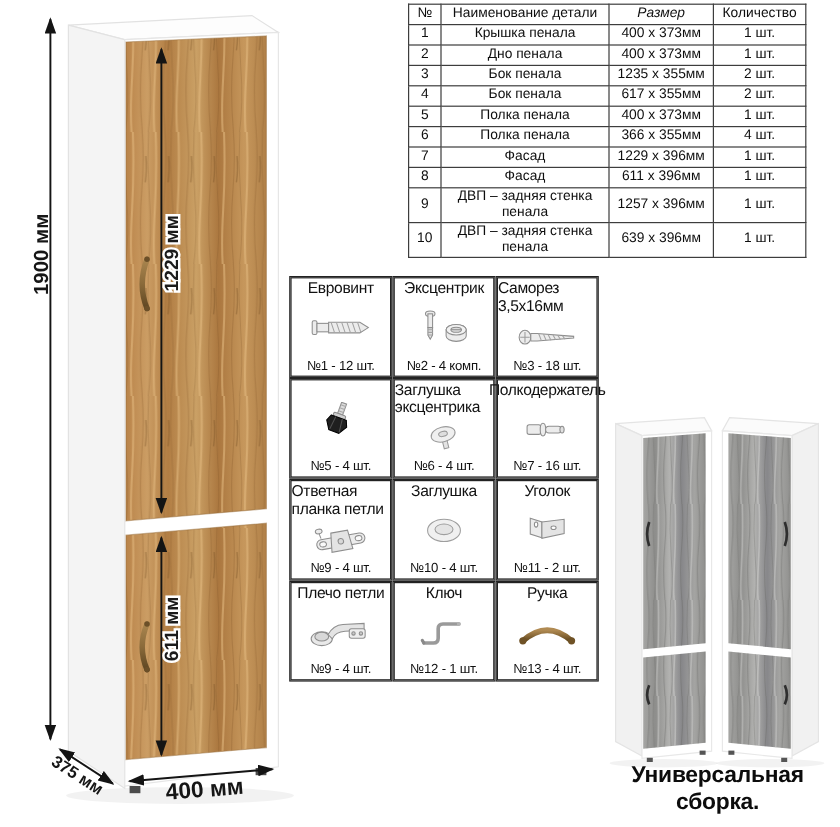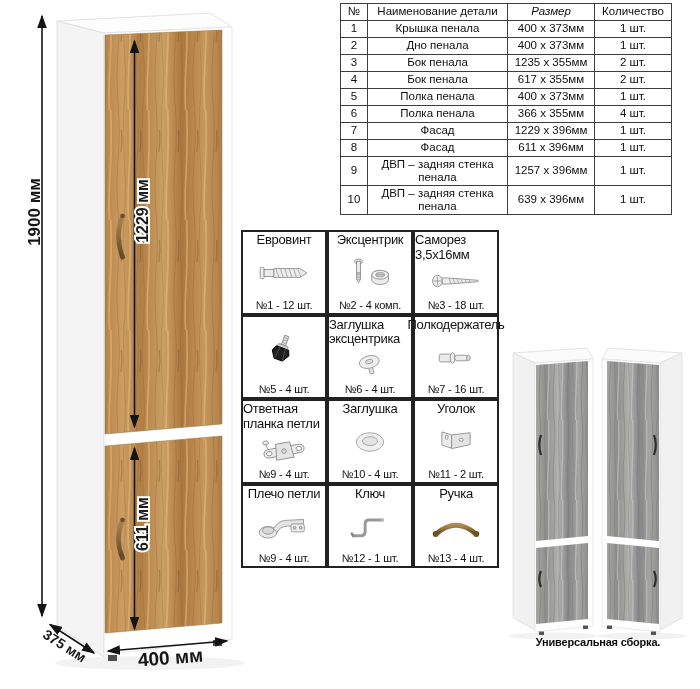--- a/index.html
+++ b/index.html
@@ -30,21 +30,21 @@
   .hw-icon{flex:1 1 auto;display:flex;align-items:center;justify-content:center;min-height:0;}
   .hw-icon svg{width:58px;height:30px;}
   .hw-label{font-weight:normal;font-size:11px;letter-spacing:-0.2px;}
 
   
   .cab-svg{position:absolute;left:0;top:0;}
   .gray-svg{position:absolute;left:495px;top:340px;}
 
   
   .caption{position:absolute;left:496px;top:636px;width:204px;text-align:center;
-           font-weight:bold;font-size:11px;letter-spacing:-0.2px;color:#0c0c0c;}
+           font-weight:bold;font-size:19px;letter-spacing:-0.2px;color:#0c0c0c;}
 </style>
 </head>
 <body>
 
 <div id="sheet">
 
   <svg class="cab-svg" width="250" height="689" viewBox="0 0 250 689">
     <defs>
       <linearGradient id="wg" x1="0" y1="0" x2="1" y2="0">
         <stop offset="0" stop-color="#b98349"></stop>

